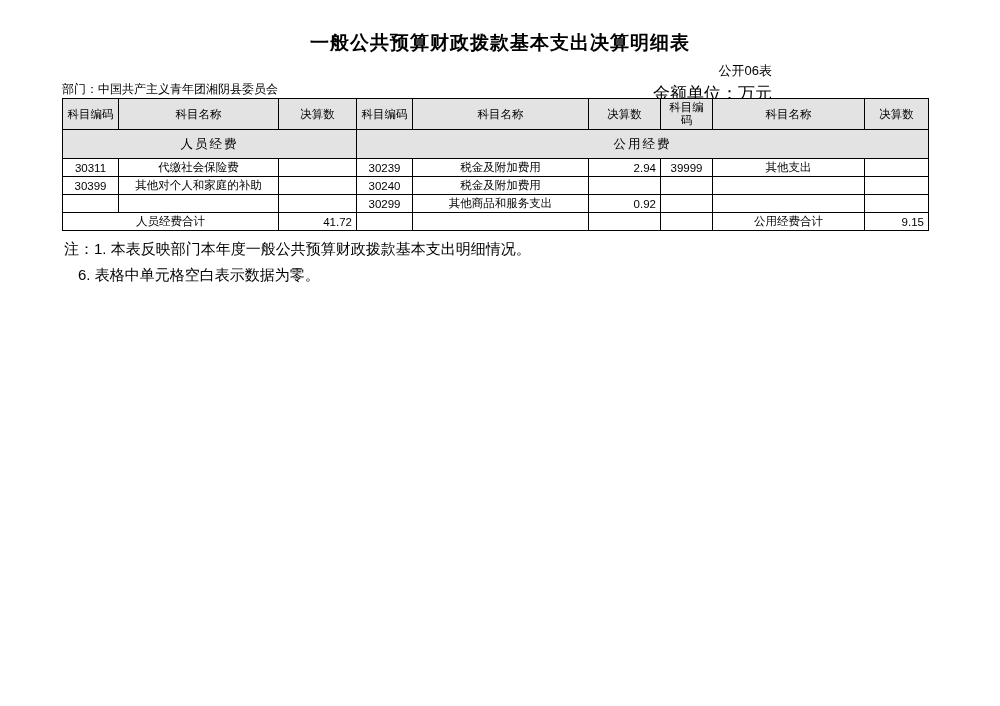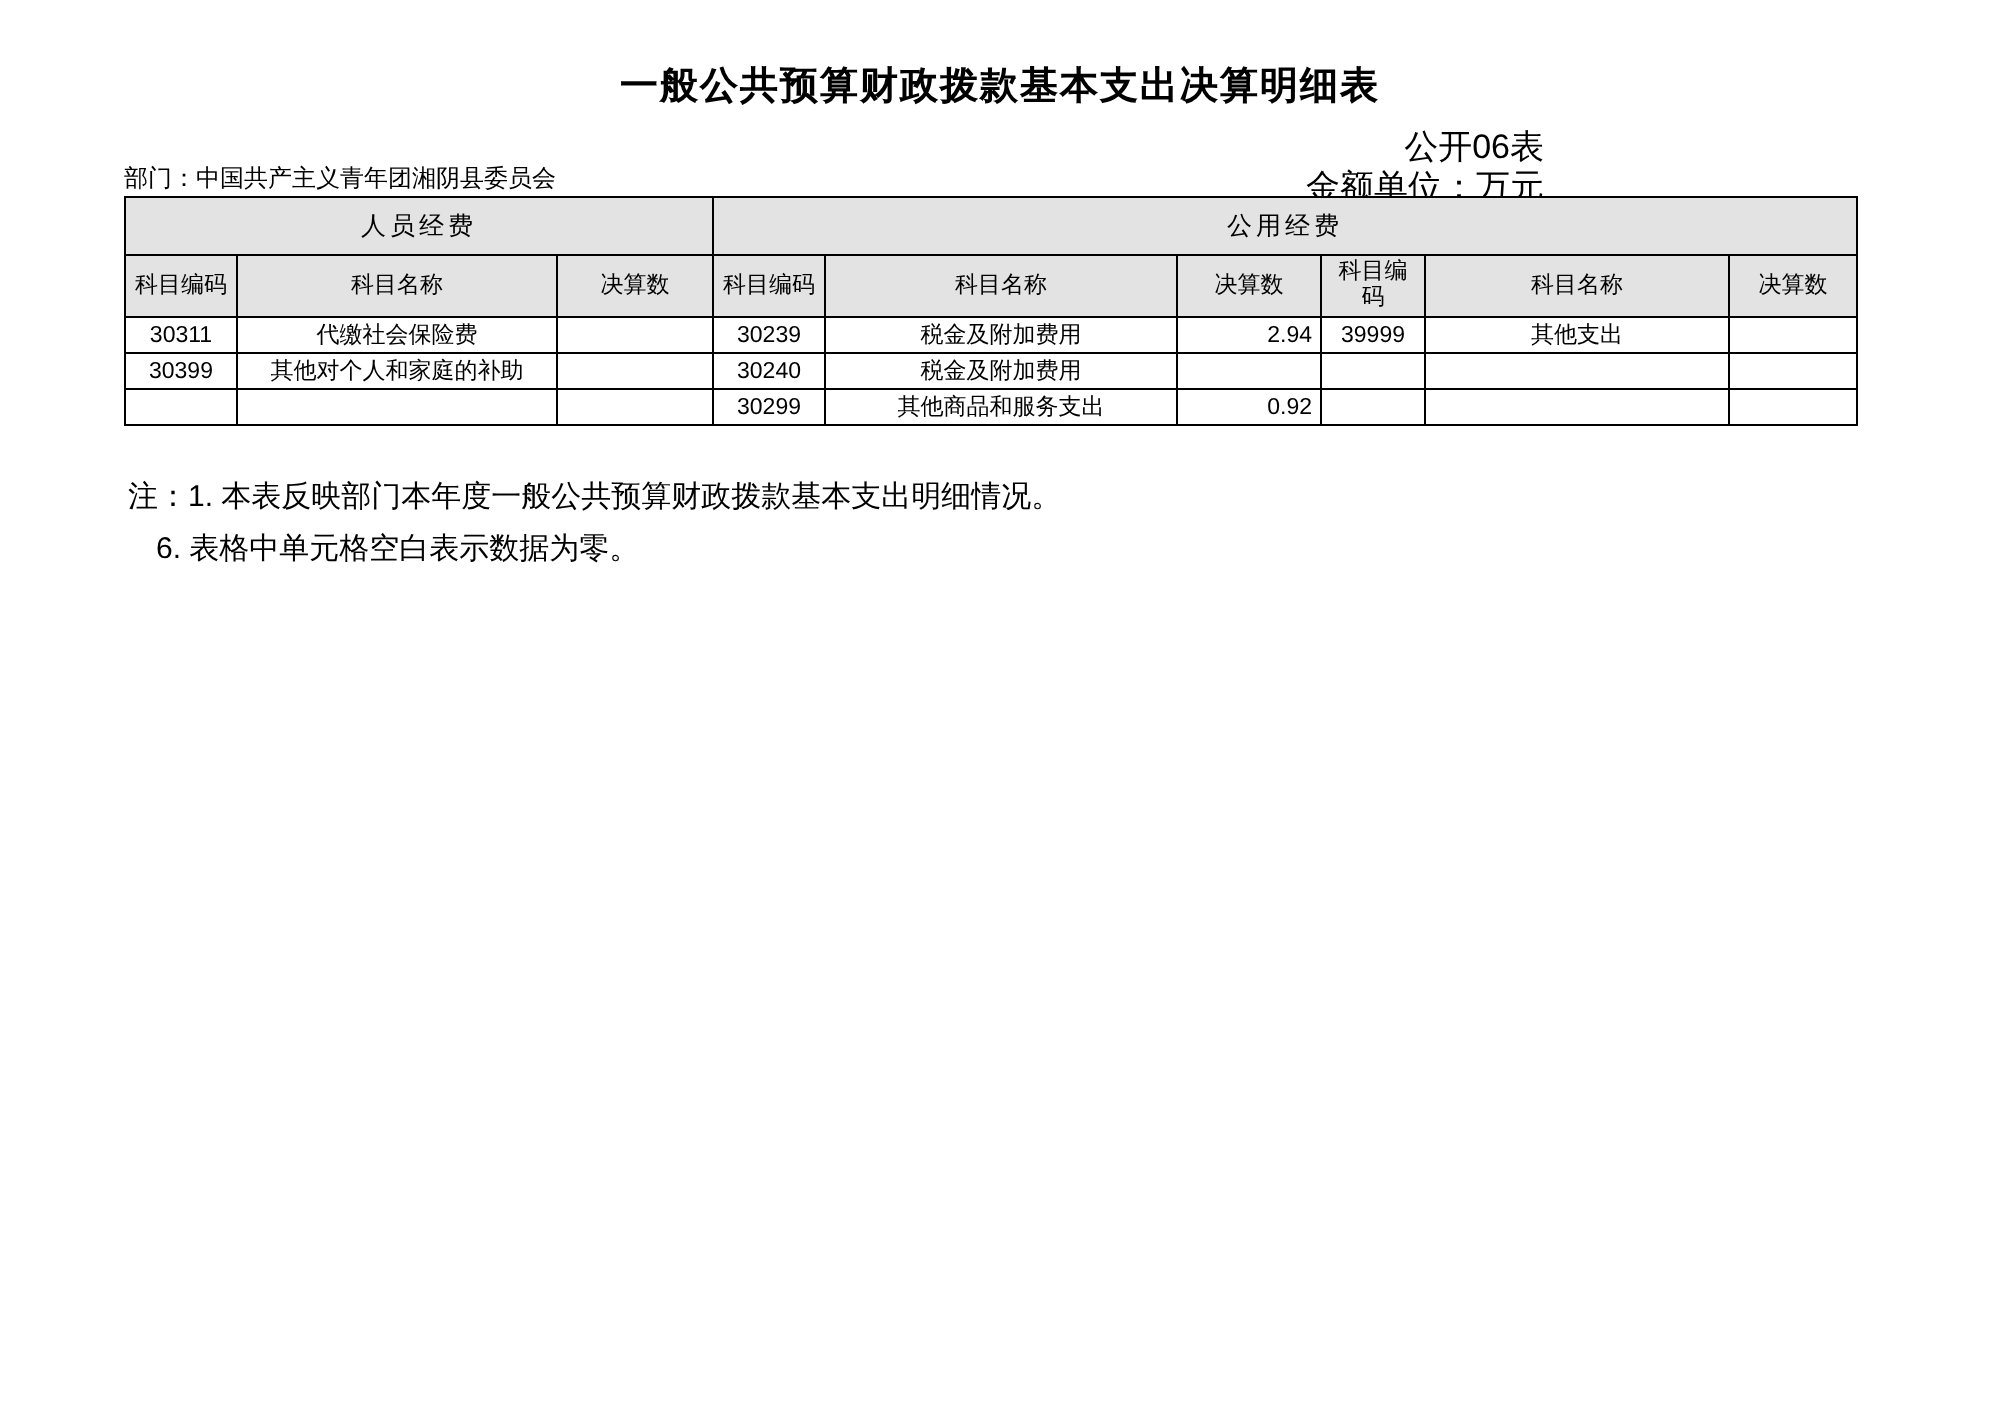--- a/index.html
+++ b/index.html
@@ -29,21 +29,21 @@
     text-align: center;
     font-size: 19px;
     font-weight: bold;
     letter-spacing: 1px;
     font-family: "Liberation Sans", "DejaVu Sans", sans-serif;
   }
   .sheet-no {
     position: absolute;
     right: 60px;
     top: 62px;
-    font-size: 17px;
+    font-size: 13px;
     font-family: "Liberation Sans", "DejaVu Sans", sans-serif;
   }
   .dept-line {
     position: absolute;
     left: 62px;
     top: 81px;
     font-size: 12px;
     font-family: "Liberation Sans", "DejaVu Sans", sans-serif;
   }
   .unit-line {
@@ -132,34 +132,34 @@
       <col style="width:78px">
       <col style="width:56px">
       <col style="width:176px">
       <col style="width:72px">
       <col style="width:52px">
       <col style="width:152px">
       <col style="width:64px">
     </colgroup>
     <tbody>
       <tr>
-        <td class="grp-head" colspan="3">人员经费</td>
-        <td class="grp-head" colspan="6">公用经费</td>
-      </tr>
-      <tr>
         <td class="col-head">科目编码</td>
         <td class="col-head">科目名称</td>
         <td class="col-head">决算数</td>
         <td class="col-head">科目编码</td>
         <td class="col-head">科目名称</td>
         <td class="col-head">决算数</td>
         <td class="col-head">科目编码</td>
         <td class="col-head">科目名称</td>
         <td class="col-head">决算数</td>
       </tr>
+      <tr>
+        <td class="grp-head" colspan="3">人员经费</td>
+        <td class="grp-head" colspan="6">公用经费</td>
+      </tr>
 
       <tr class="row-cell">
         <td class="c-code">30311</td>
         <td class="c-name">代缴社会保险费</td>
         <td class="c-num"></td>
         <td class="c-code">30239</td>
         <td class="c-name">税金及附加费用</td>
         <td class="c-num">2.94</td>
         <td class="c-code">39999</td>
         <td class="c-name">其他支出</td>
@@ -183,20 +183,30 @@
         <td class="c-name"></td>
         <td class="c-num"></td>
         <td class="c-code">30299</td>
         <td class="c-name">其他商品和服务支出</td>
         <td class="c-num">0.92</td>
         <td class="c-code"></td>
         <td class="c-name"></td>
         <td class="c-num"></td>
       </tr>
 
+      <tr class="row-cell">
+        <td class="c-total-label" colspan="2">人员经费合计</td>
+        <td class="c-num">41.72</td>
+        <td class="c-code"></td>
+        <td class="c-name"></td>
+        <td class="c-num"></td>
+        <td class="c-code"></td>
+        <td class="c-name">公用经费合计</td>
+        <td class="c-num">9.15</td>
+      </tr>
     </tbody>
   </table>
 
   <div class="notes">
     <div>注：1. 本表反映部门本年度一般公共预算财政拨款基本支出明细情况。</div>
     <div>6. 表格中单元格空白表示数据为零。</div>
   </div>
 
 </div>
 

